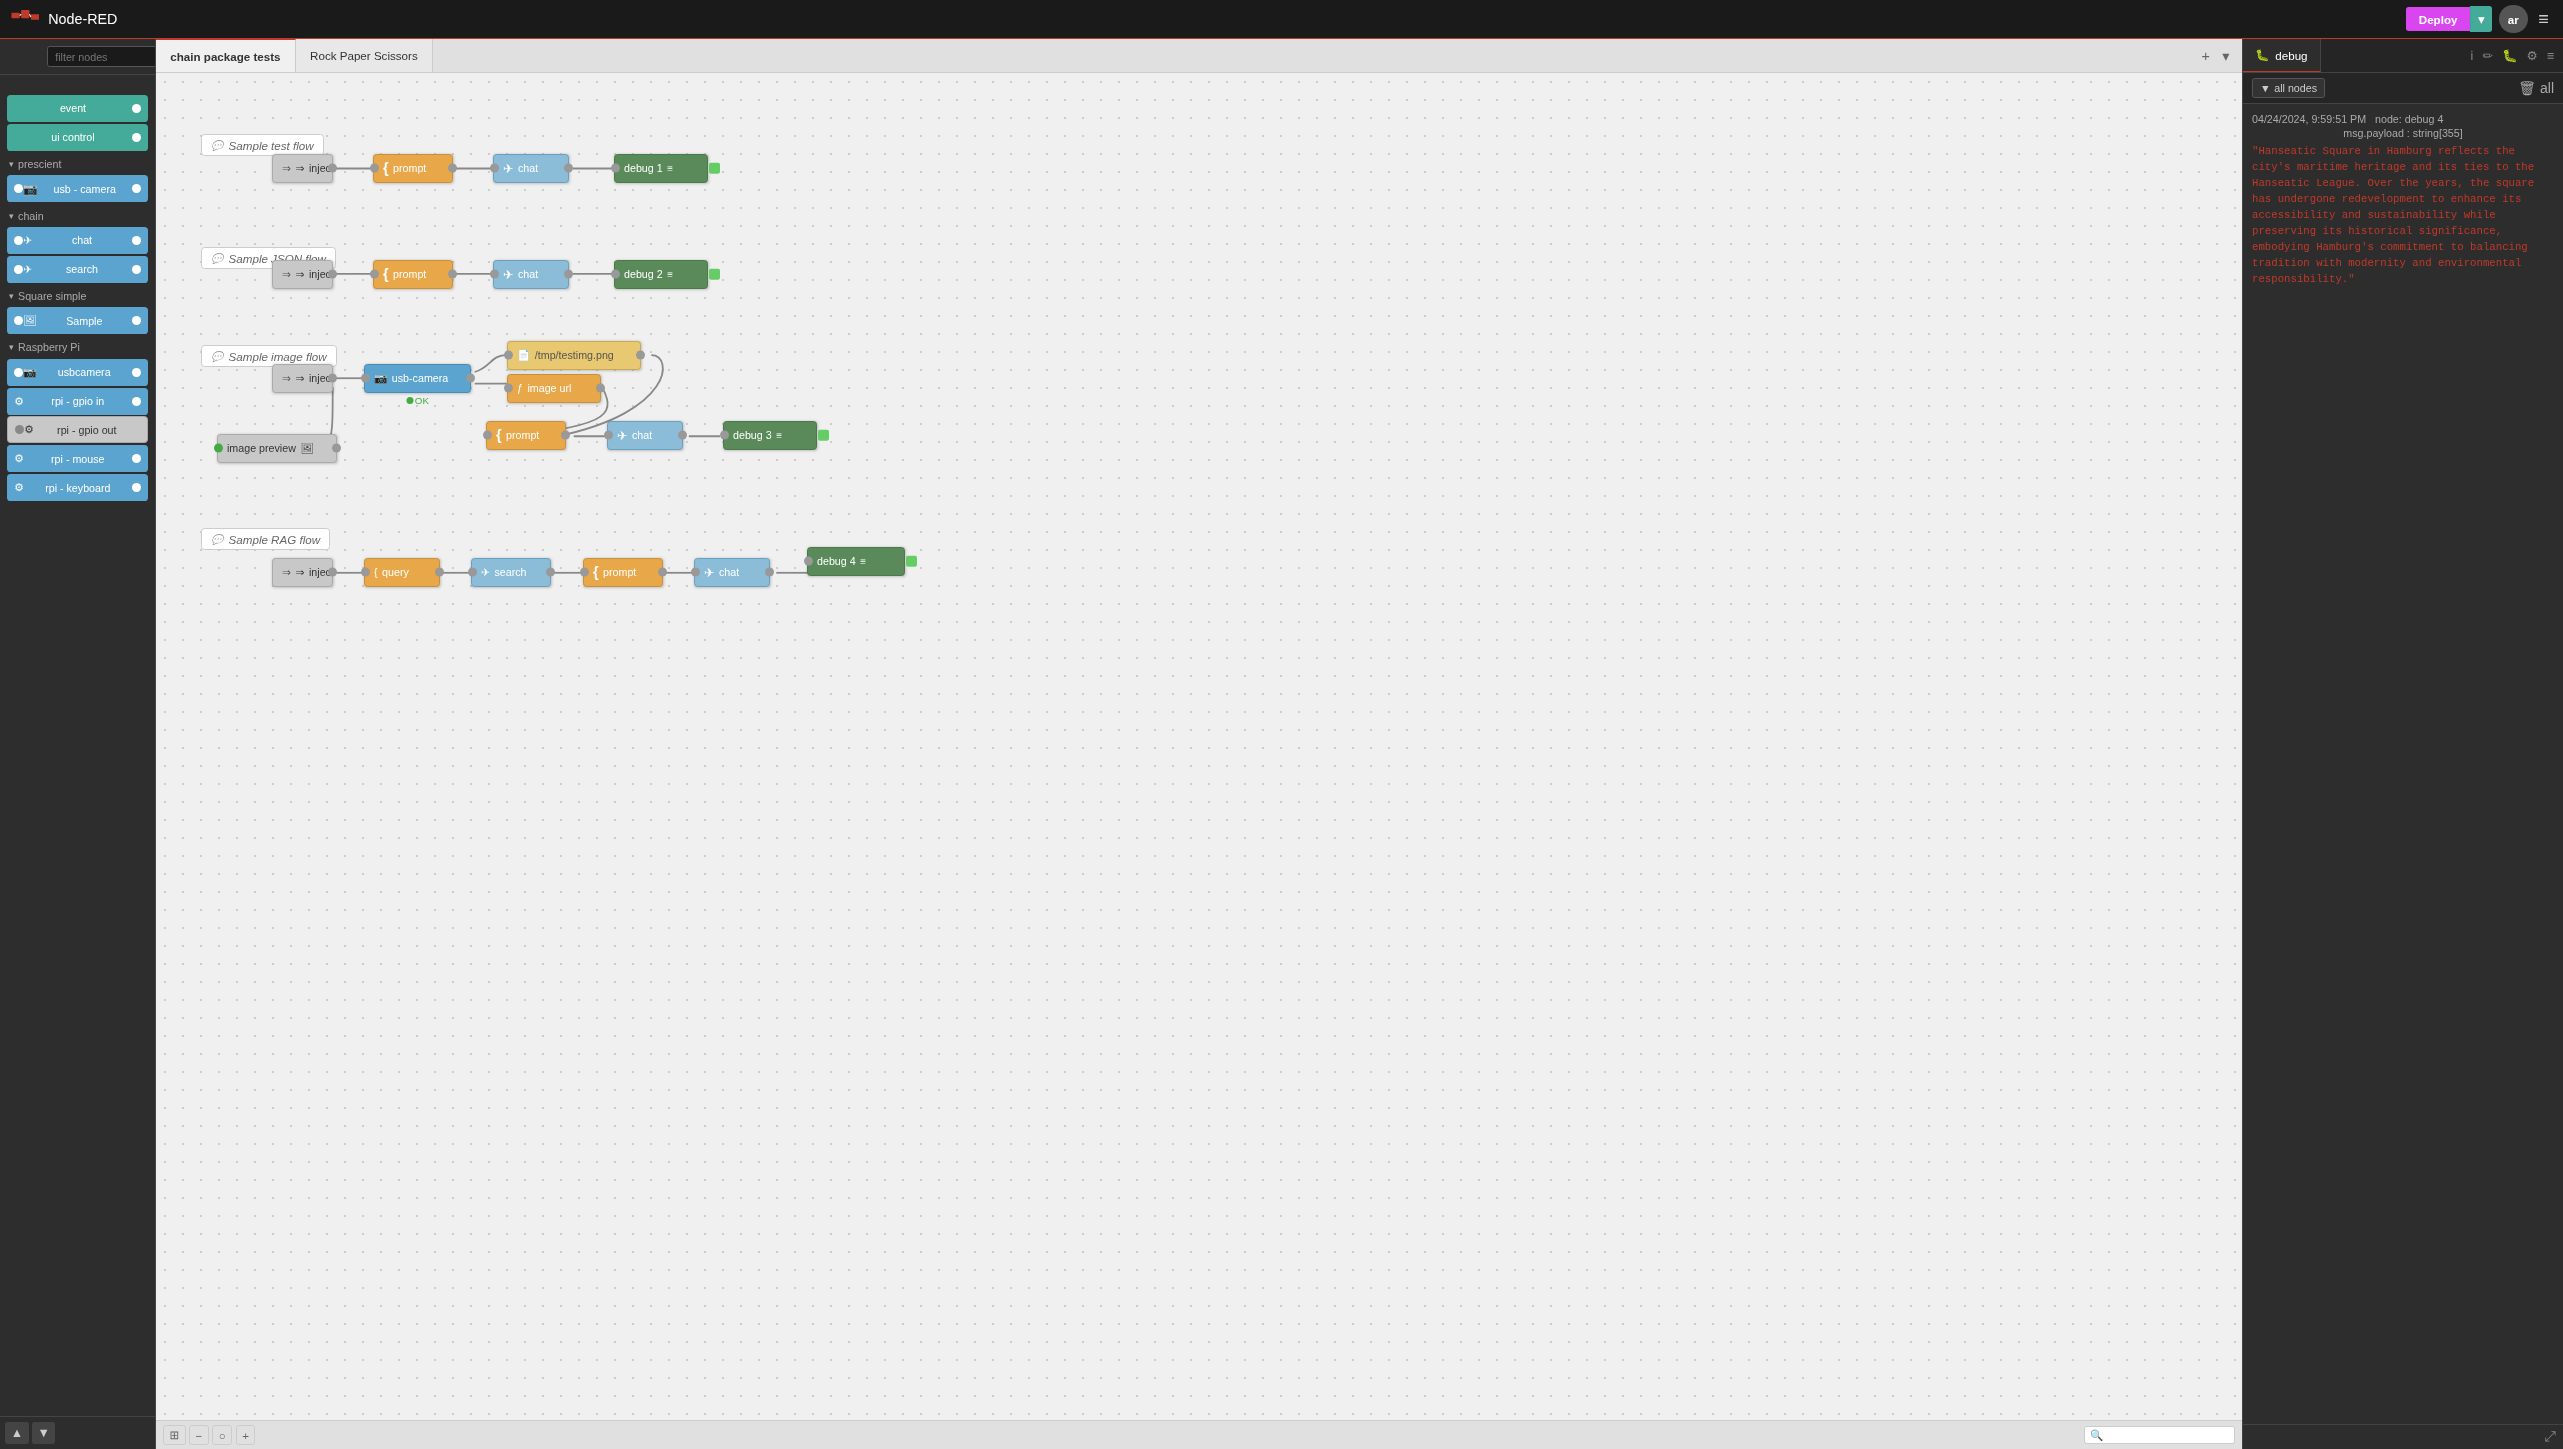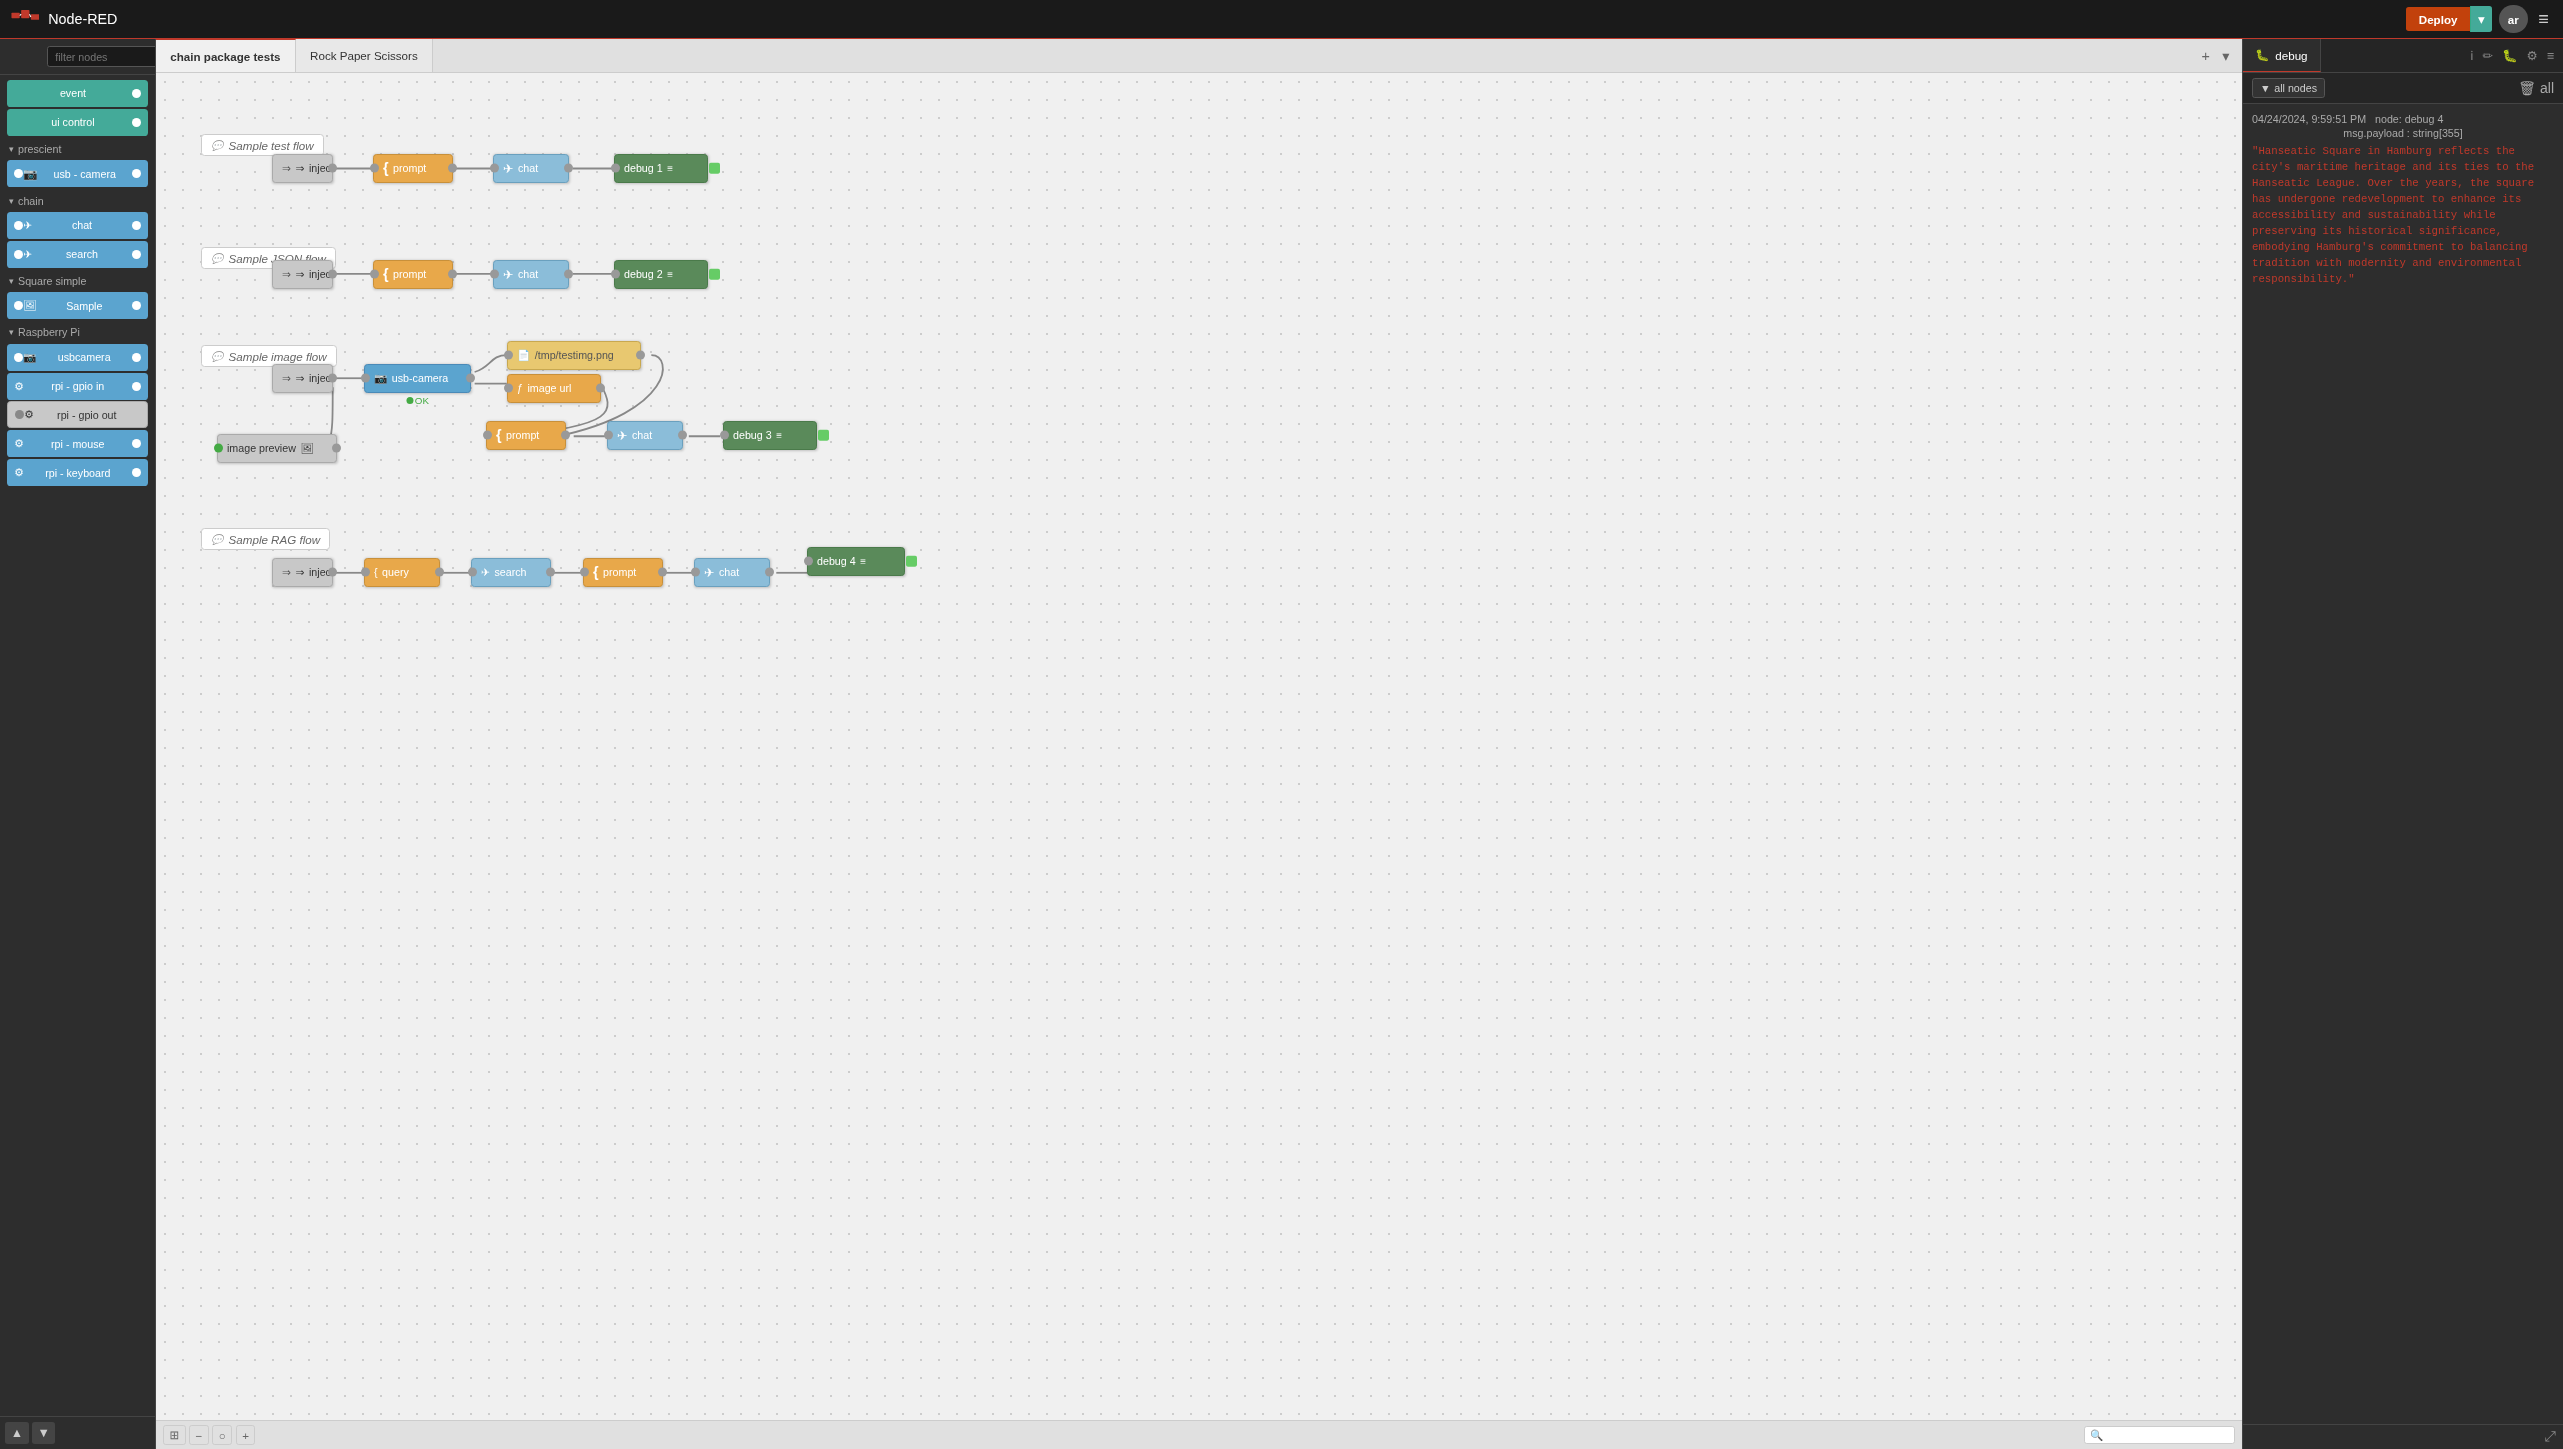--- a/index.html
+++ b/index.html
@@ -10,21 +10,21 @@
       background: #1a1a1a;
       border-bottom: 1.8px solid #c0392b;
       display: flex; align-items: center; justify-content: space-between;
       padding: 0 10.7px; height: 39px; flex-shrink: 0;
     }
     .top-nav-left { display: flex; align-items: center; gap: 9px; }
     .top-nav-logo { width: 28.6px; height: 18px; }
     .top-nav-title { color: #fff; font-size: 14.3px; font-weight: 400; }
     .top-nav-right { display: flex; align-items: center; gap: 7.1px; }
     .deploy-btn {
-      background: #c2410c; color: #fff; border: none; padding: 5.4px 12.5px;
+      background: #d946ef; color: #fff; border: none; padding: 5.4px 12.5px;
       border-radius: 2.7px 0 0 2.7px; cursor: pointer; font-size: 11.6px; font-weight: 600;
     }
     .deploy-dropdown {
       background: #4a9; color: #fff; border: none; border-left: 0.9px solid #3a8;
       padding: 5.4px 7.1px; border-radius: 0 2.7px 2.7px 0; cursor: pointer;
     }
     .avatar-btn {
       background: #555; color: #fff; border: none; width: 28.6px; height: 28.6px;
       border-radius: 50%; cursor: pointer; font-size: 11.6px; font-weight: 600;
     }
@@ -223,21 +223,21 @@
 </div>
 
 <div class="main-layout">
 
   <div class="sidebar">
     <div class="sidebar-search">
       <input type="text" placeholder="filter nodes" style="">
     </div>
     <div class="sidebar-content">
 
-      <div class="node-item node-event" style="margin-top:1px;">
+      <div class="node-item node-event" style="margin-top:16px;">
         <span class="node-label">event</span>
         <div class="node-dot-right" style="background:#fff; width:9px; height:9px; border-radius:50;"></div>
       </div>
 
       <div class="node-item node-ui-ctrl">
         <span class="node-label">ui control</span>
         <div class="node-dot-right" style="background:#fff; width:9px; height:9px; border-radius:50%;"></div>
       </div>
 
       <div class="sidebar-section-header">

